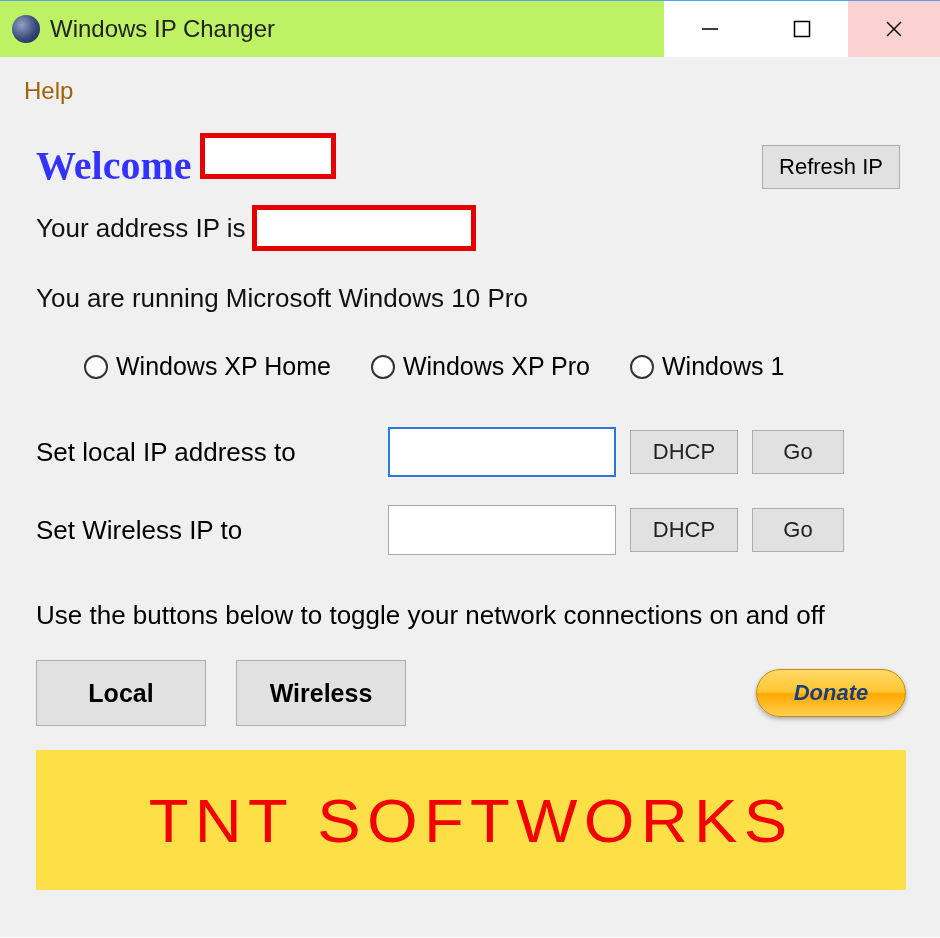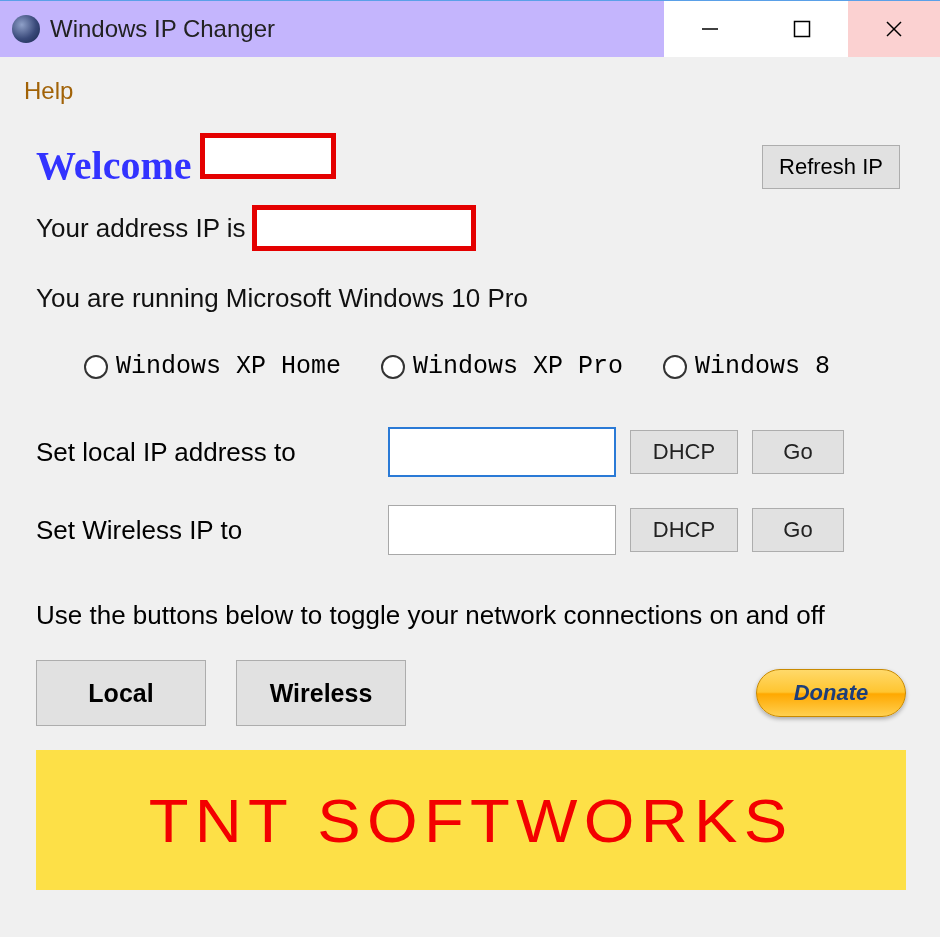--- a/index.html
+++ b/index.html
@@ -9,21 +9,21 @@
   width: 940px;
   height: 938px;
   overflow: hidden;
 }
 .window {
   width: 940px;
   border-top: 1px solid #5aa0e8;
 }
 .titlebar {
   height: 56px;
-  background: #c4b5fd;
+  background: #bef264;
   display: flex;
   align-items: center;
 }
 .titlebar-icon {
   width: 28px;
   height: 28px;
   margin-left: 12px;
   background: radial-gradient(circle at 35% 35%, #8fa0c8 0%, #3a4a7a 55%, #15254a 100%);
   border-radius: 50%;
   flex: 0 0 auto;
@@ -94,21 +94,20 @@
 .redact.box2 { width: 224px; height: 46px; }
 .text26 { font-size: 26px; color: #111; }
 .os-line { margin-top: 32px; }
 .radios {
   margin-top: 38px;
   display: flex;
   gap: 40px;
   padding-left: 48px;
   font-size: 25px;
   align-items: center;
-  font-family: Liberation Mono, monospace;
 }
 .radio {
   display: flex;
   align-items: center;
   gap: 8px;
 }
 .radio-dot {
   width: 24px;
   height: 24px;
   border: 2px solid #333;
@@ -266,21 +265,21 @@
         <label class="radio">
           <span class="radio-dot"></span>
           <span>Windows XP Home</span>
         </label>
         <label class="radio">
           <span class="radio-dot"></span>
           <span>Windows XP Pro</span>
         </label>
         <label class="radio">
           <span class="radio-dot"></span>
-          <span>Windows 8</span>
+          <span>Windows 1</span>
         </label>
       </div>
 
       <div class="ip-row">
         <div class="lbl">Set local IP address to</div>
         <input class="ip-input focused" value="" style="">
         <div class="small-btn dhcp">DHCP</div>
         <div class="small-btn go">Go</div>
       </div>
 

